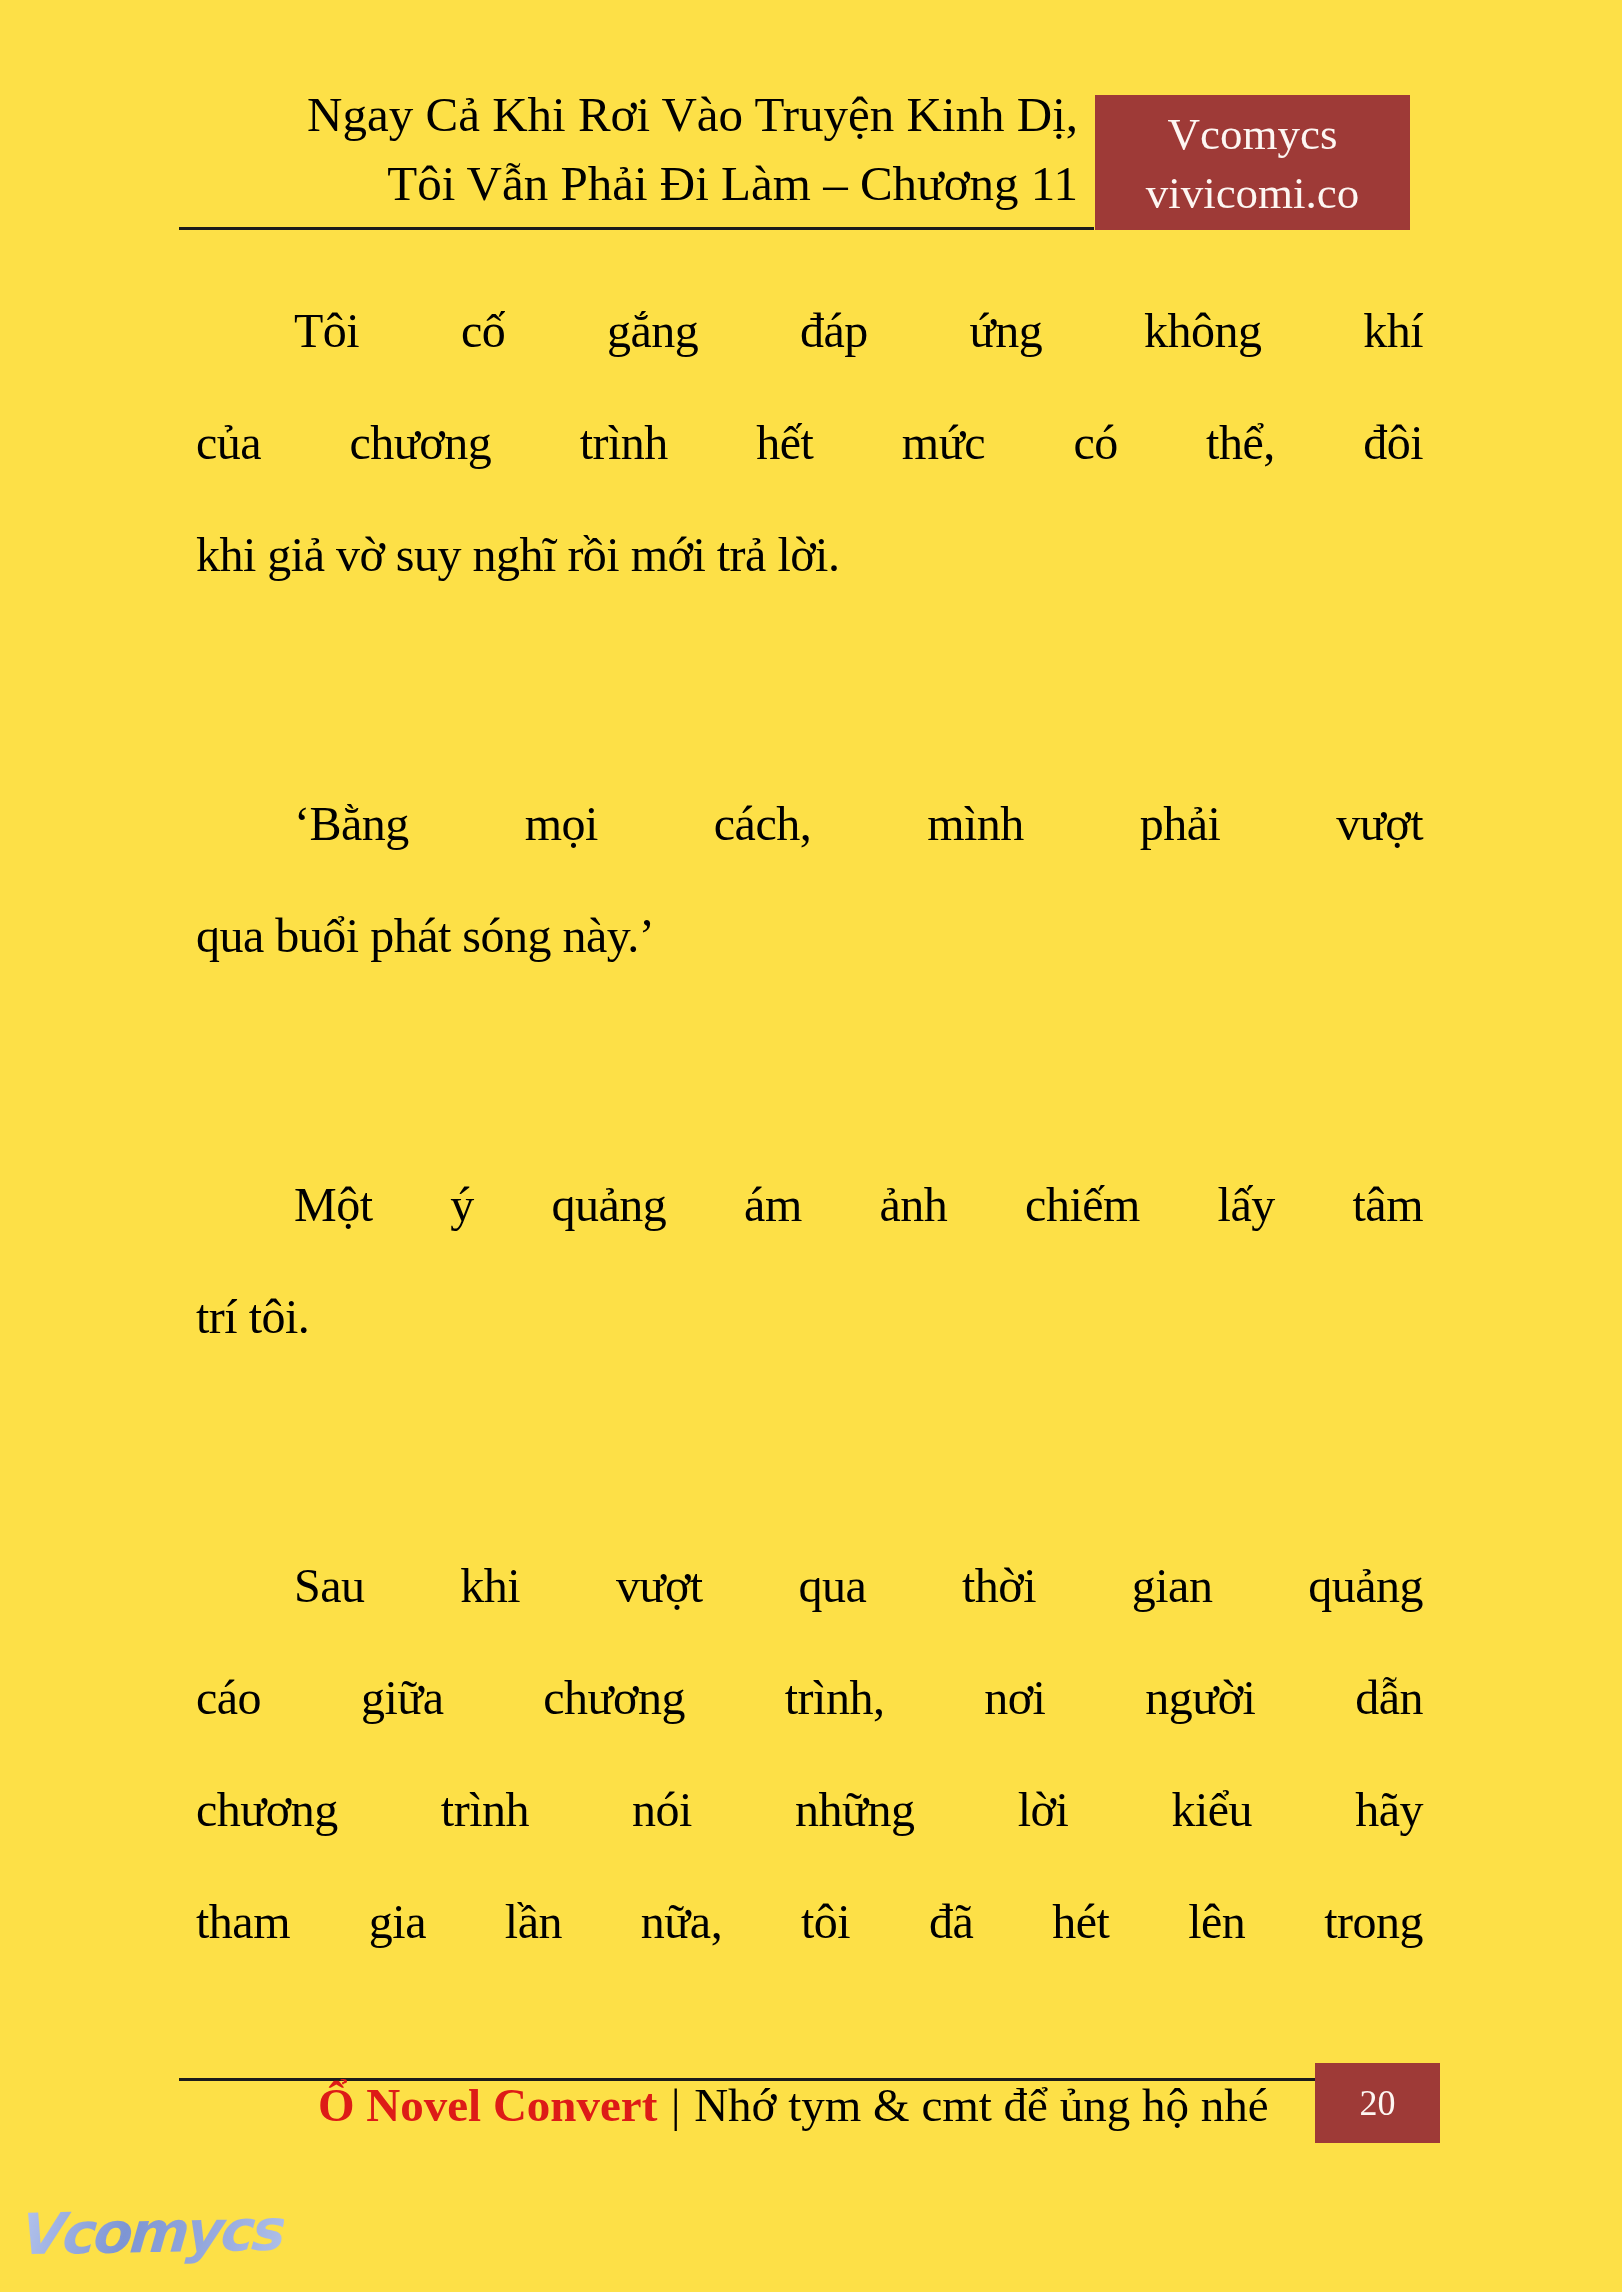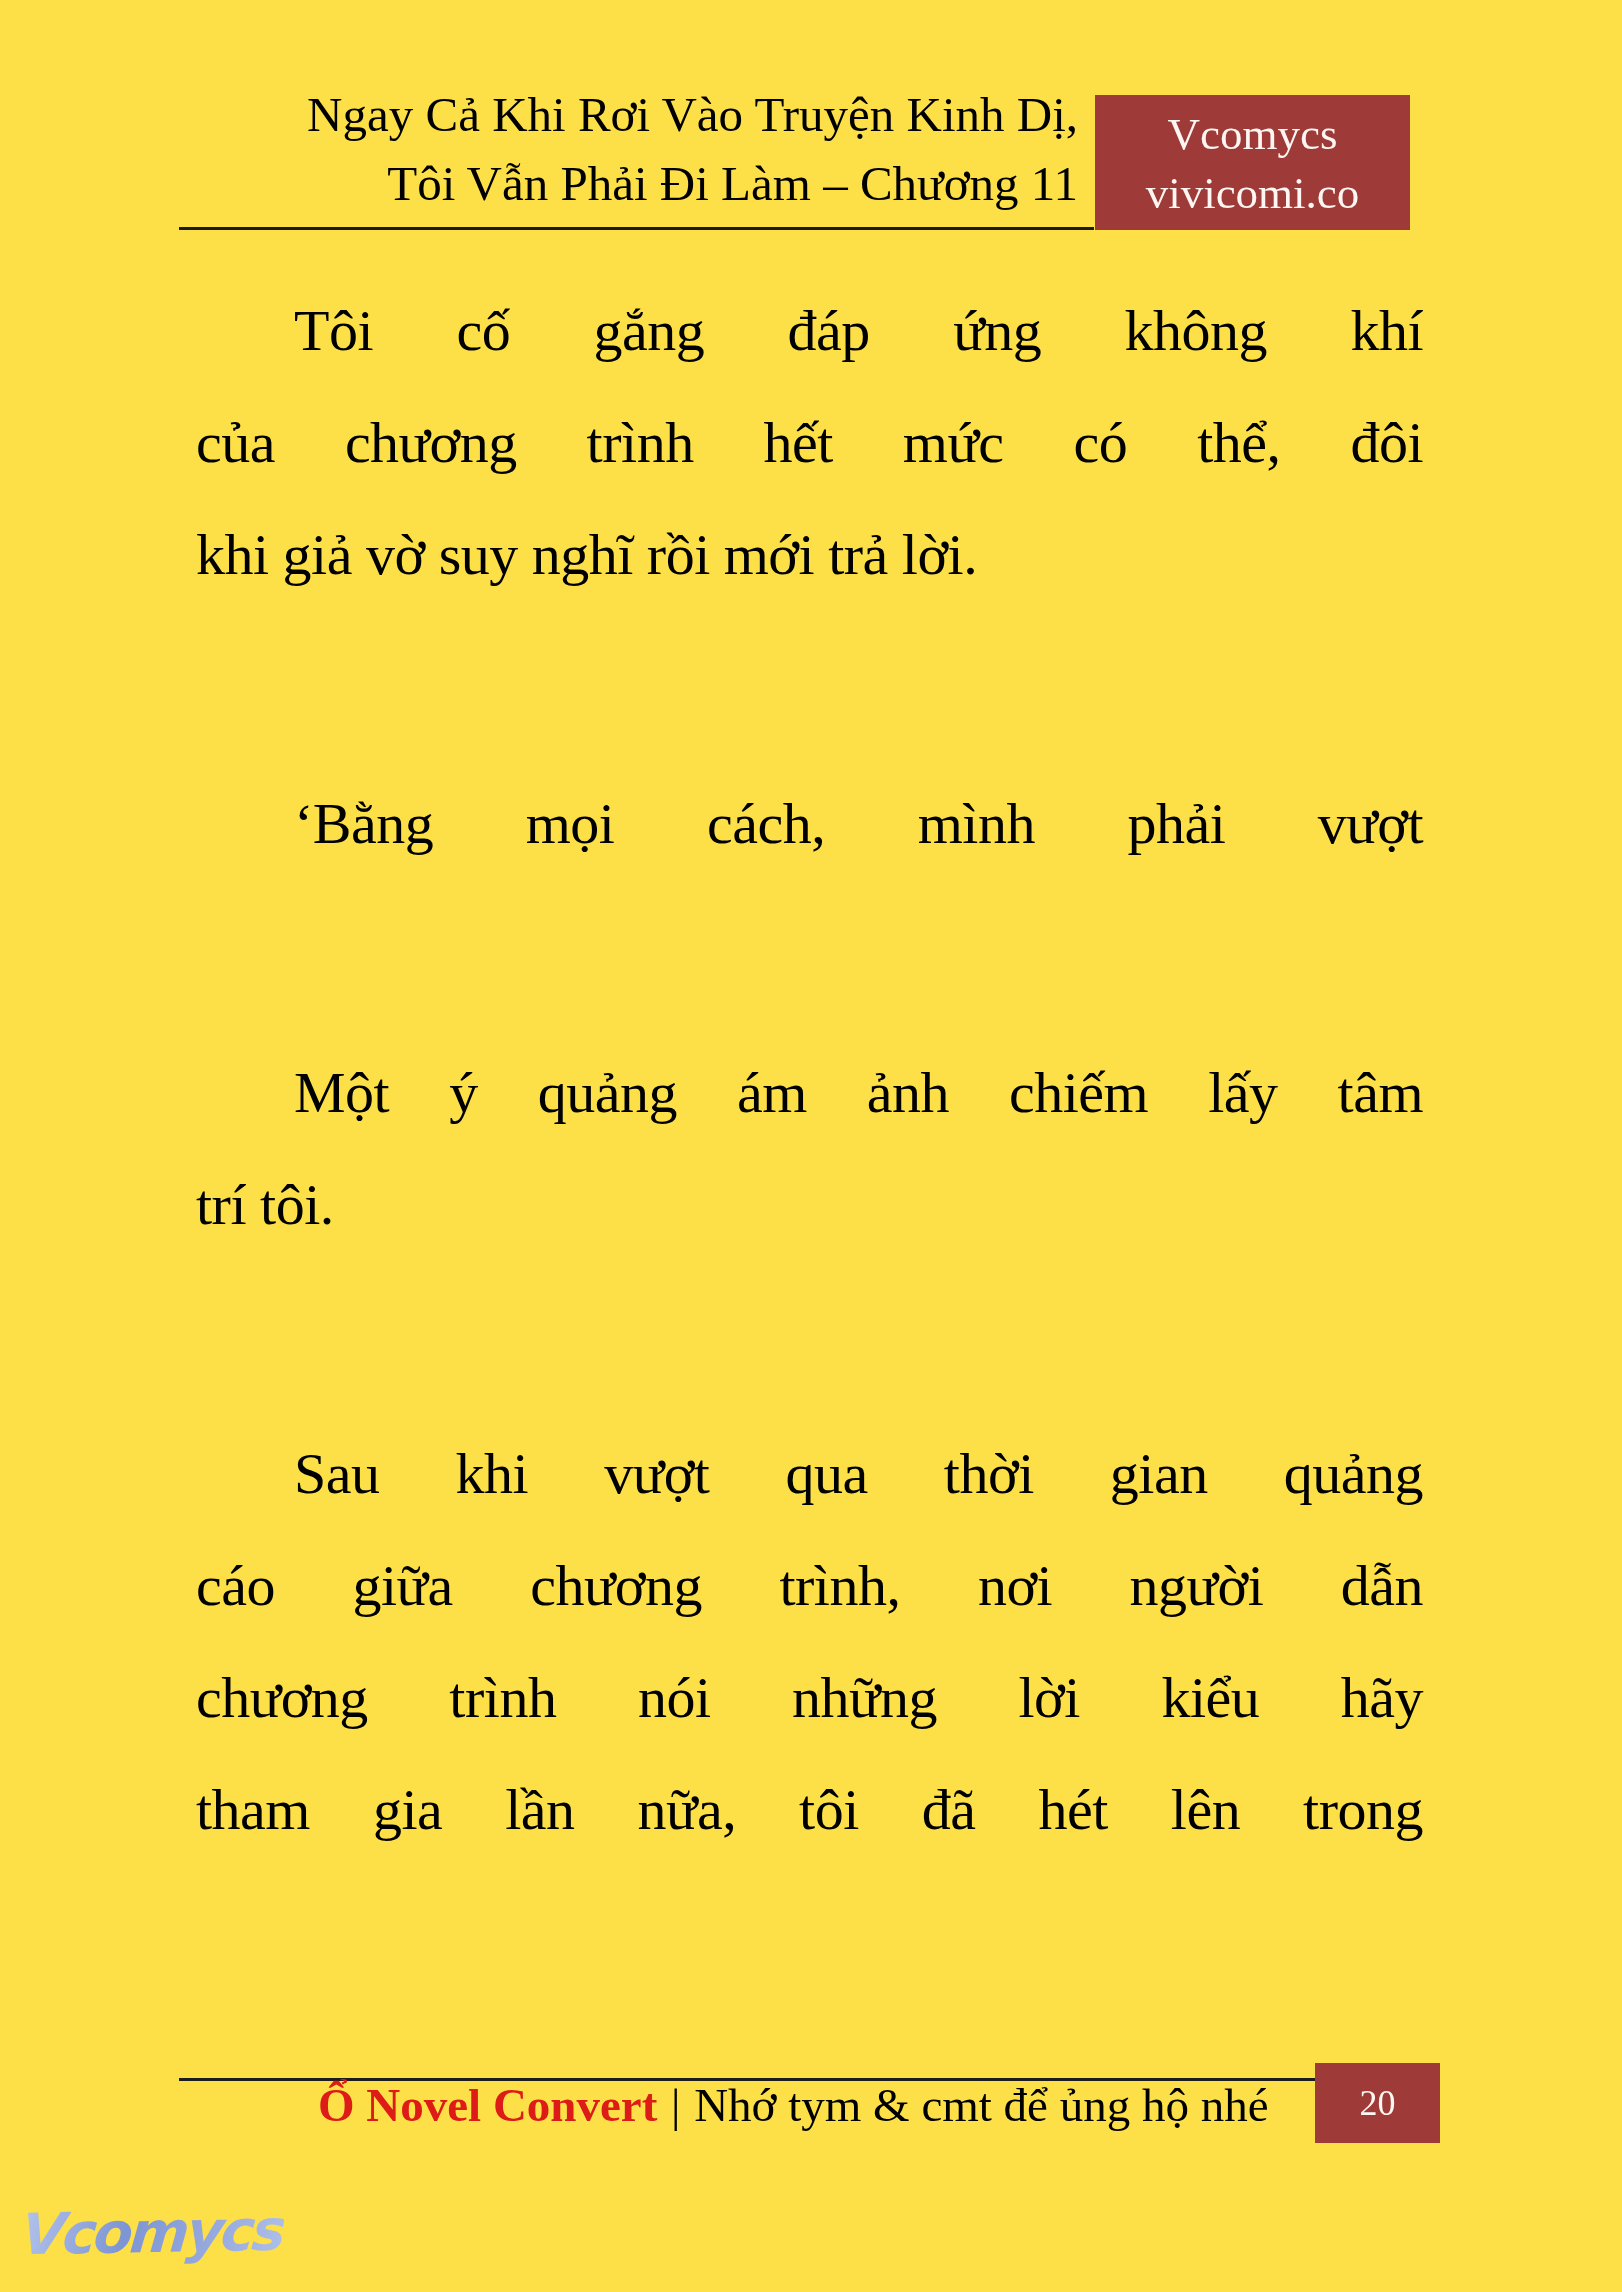--- a/index.html
+++ b/index.html
@@ -45,21 +45,21 @@
   }
 
   
   .story-body{
     position:absolute;
     left:196px;top:275px;
     width:1227px;
     color:#000;
   }
   .paragraph{
-    font-size:58px;
+    font-size:48px;
     line-height:112px;
     margin-bottom:157px;
     letter-spacing:-0.5px;
   }
   .paragraph .line{
     text-align:justify;
     text-align-last:justify;
     -moz-text-align-last:justify;
     white-space:normal;
   }
@@ -130,20 +130,21 @@
   <div class="header-rule"></div>
 
   <div class="story-body" id="story-body">
       <div class="paragraph">
         <div class="line first">Tôi cố gắng đáp ứng không khí</div>
         <div class="line">của chương trình hết mức có thể, đôi</div>
         <div class="line no-stretch">khi giả vờ suy nghĩ rồi mới trả lời.</div>
       </div>
       <div class="paragraph">
         <div class="line first">‘Bằng mọi cách, mình phải vượt</div>
+        <div class="line no-stretch">qua buổi phát sóng này.’</div>
       </div>
       <div class="paragraph">
         <div class="line first">Một ý quảng ám ảnh chiếm lấy tâm</div>
         <div class="line no-stretch">trí tôi.</div>
       </div>
       <div class="paragraph">
         <div class="line first">Sau khi vượt qua thời gian quảng</div>
         <div class="line">cáo giữa chương trình, nơi người dẫn</div>
         <div class="line">chương trình nói những lời kiểu hãy</div>
         <div class="line">tham gia lần nữa, tôi đã hét lên trong</div>

